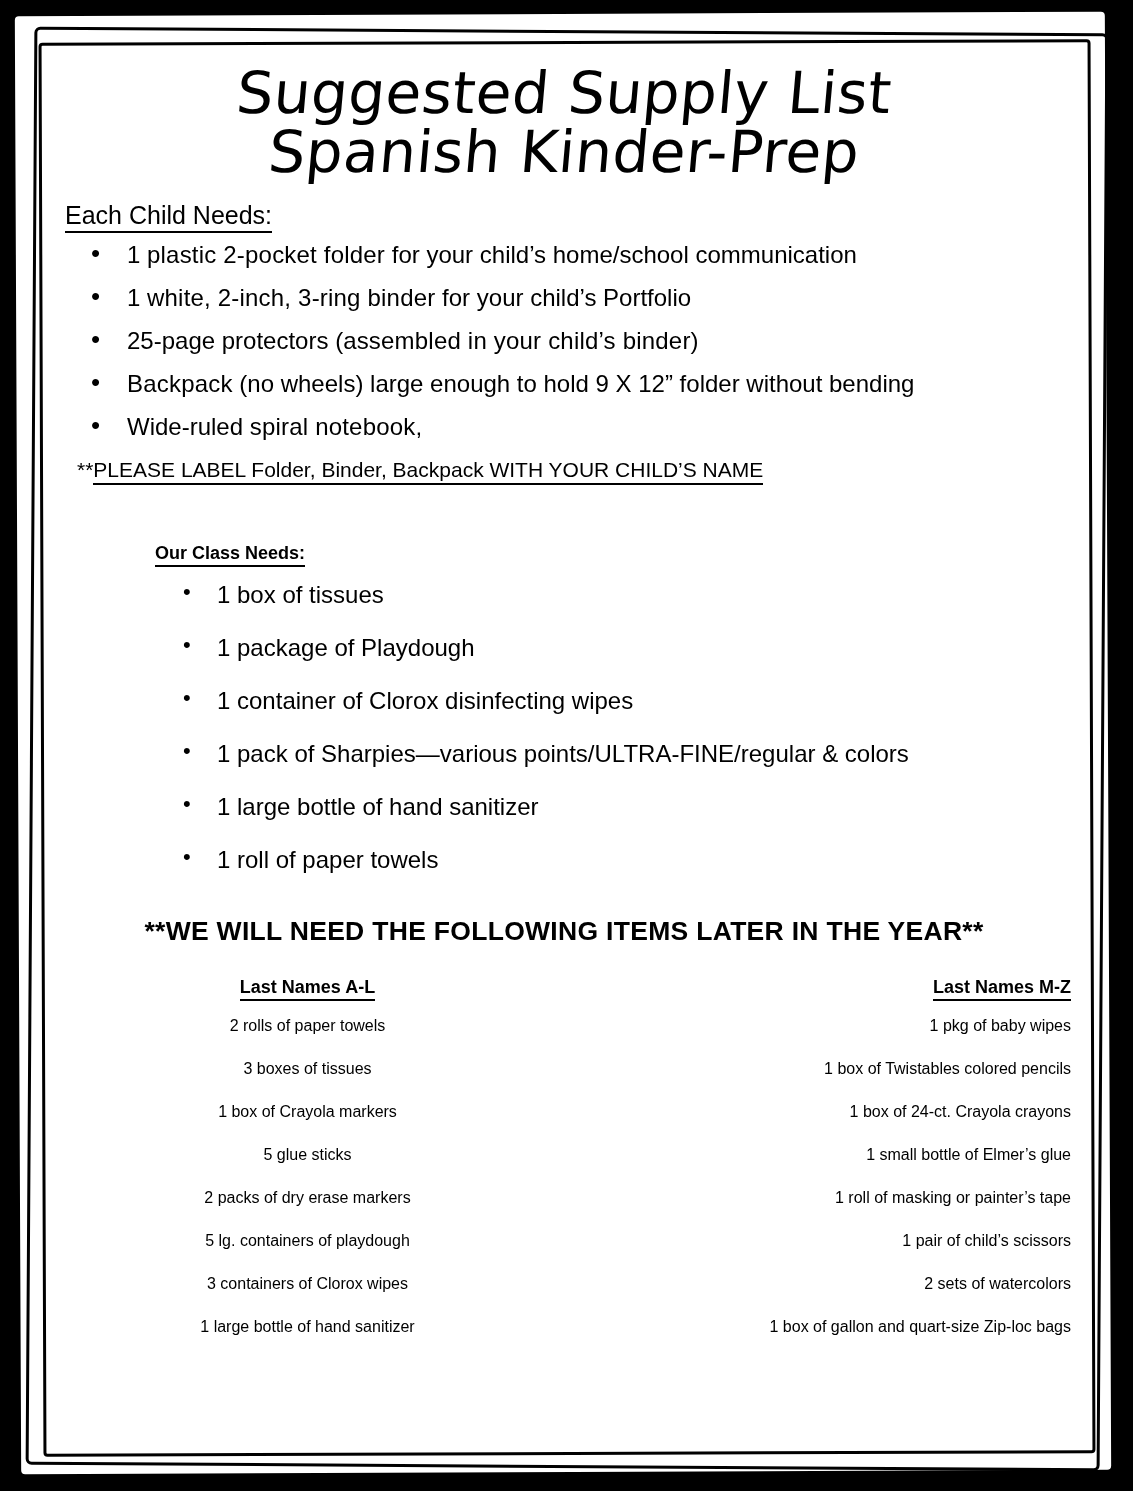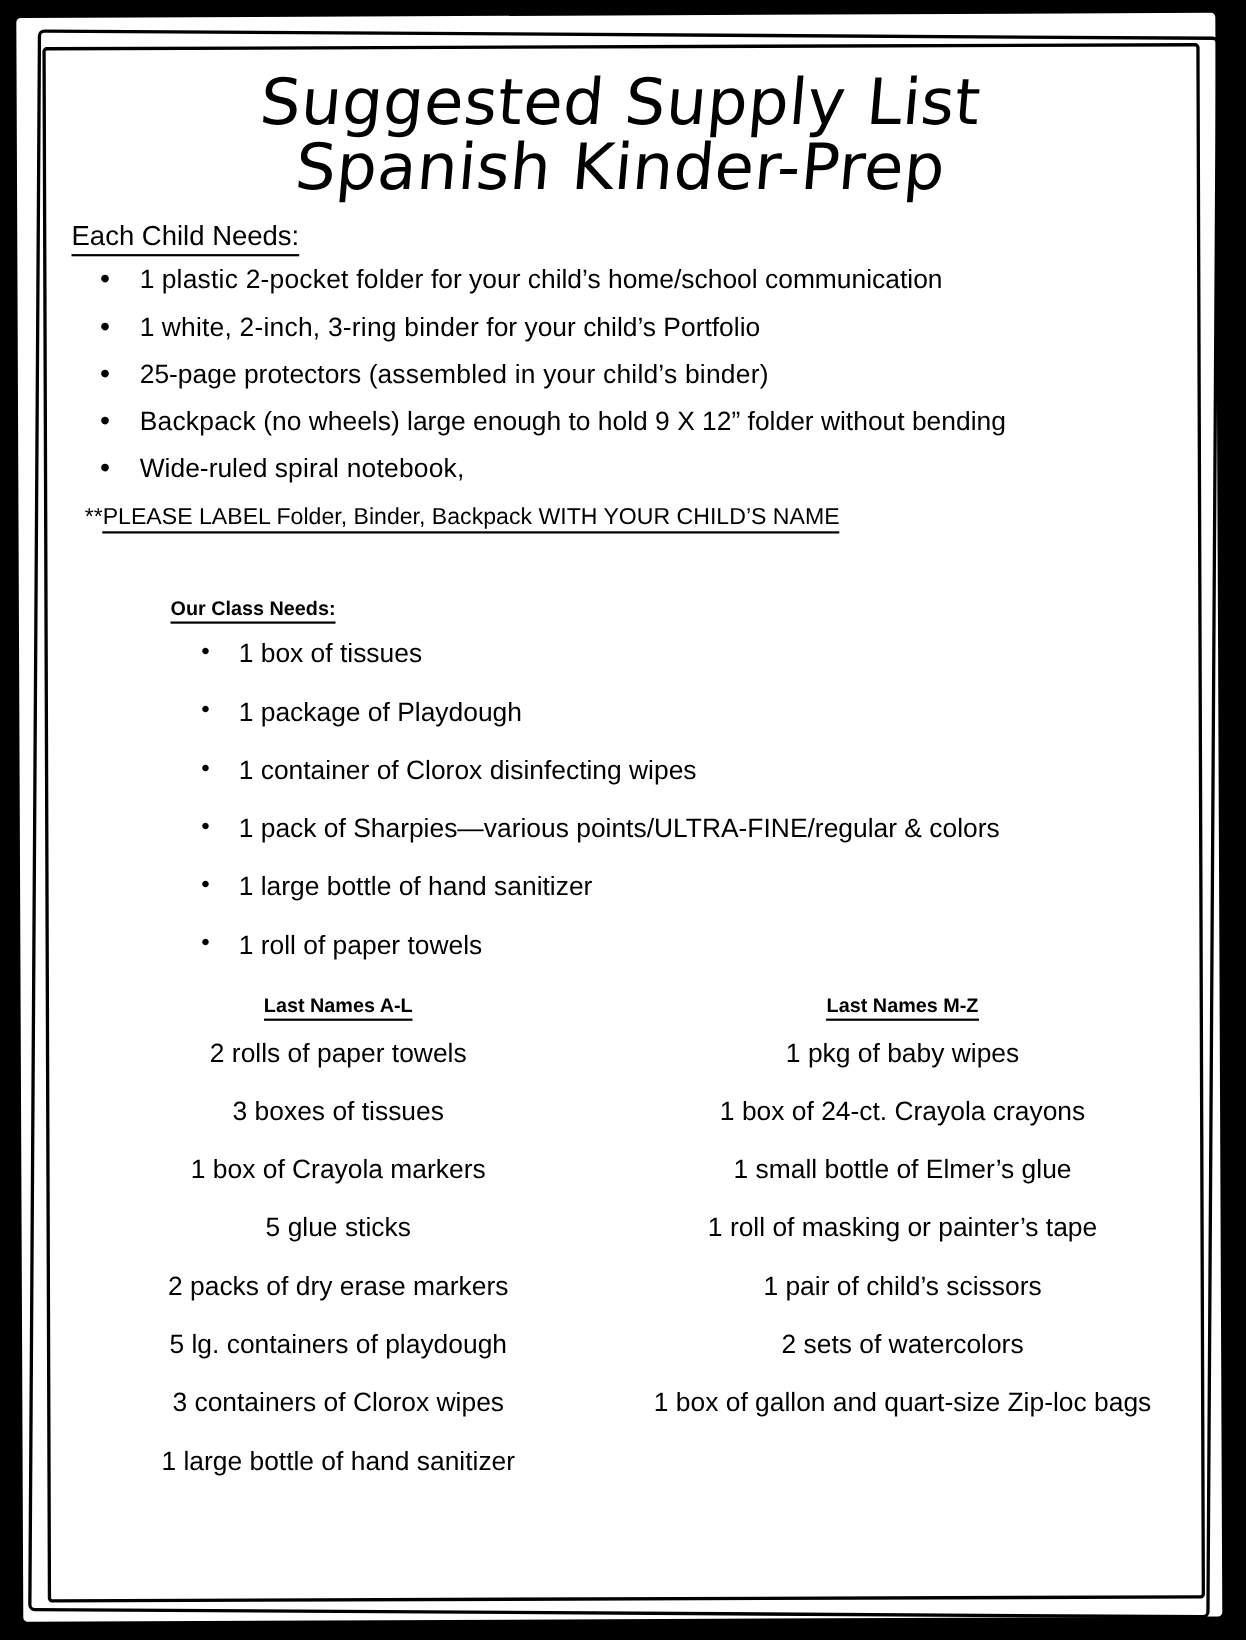--- a/index.html
+++ b/index.html
@@ -174,26 +174,26 @@
   }
   .col-hdr {
     display: inline-block;
     font-size: 18px;
     font-weight: bold;
     border-bottom: 2px solid #000;
     padding-bottom: 1px;
     margin-bottom: 16px;
   }
   .col .row {
-    font-size: 24px;
+    font-size: 16px;
     margin-bottom: 25px;
     white-space: nowrap;
   }
   .col-a { padding-right: 6px; }
-  .col-b { padding-left: 6px; }
+  .col-b { padding-left: 6px; text-align: right; }
 </style>
 </head>
 <body>
 
 <div class="page">
   <div class="frame-outer"></div>
   <div class="frame-line"></div>
   <div class="frame-line2"></div>
 
   <div class="sheet">
@@ -232,36 +232,38 @@
       <ul class="class-list">
         <li><span class="bullet">•</span><span>1 box of tissues</span></li>
         <li><span class="bullet">•</span><span>1 package of Playdough</span></li>
         <li><span class="bullet">•</span><span>1 container of Clorox disinfecting wipes</span></li>
         <li><span class="bullet">•</span><span>1 pack of Sharpies—various points/ULTRA-FINE/regular &amp; colors</span></li>
         <li><span class="bullet">•</span><span>1 large bottle of hand sanitizer</span></li>
         <li><span class="bullet">•</span><span>1 roll of paper towels</span></li>
       </ul>
     </div>
 
+    <div class="banner">**WE WILL NEED THE FOLLOWING ITEMS LATER IN THE YEAR**</div>
 
     <div class="cols">
       <div class="col col-a">
         <div class="col-hdr">Last Names A-L</div>
         <div class="row">2 rolls of paper towels</div>
         <div class="row">3 boxes of tissues</div>
         <div class="row">1 box of Crayola markers</div>
         <div class="row">5 glue sticks</div>
         <div class="row">2 packs of dry erase markers</div>
         <div class="row">5 lg. containers of playdough</div>
         <div class="row">3 containers of Clorox wipes</div>
         <div class="row">1 large bottle of hand sanitizer</div>
       </div>
       <div class="col col-b">
         <div class="col-hdr">Last Names M-Z</div>
         <div class="row">1 pkg of baby wipes</div>
+        <div class="row">1 box of Twistables colored pencils</div>
         <div class="row">1 box of 24-ct. Crayola crayons</div>
         <div class="row">1 small bottle of Elmer’s glue</div>
         <div class="row">1 roll of masking or painter’s tape</div>
         <div class="row">1 pair of child’s scissors</div>
         <div class="row">2 sets of watercolors</div>
         <div class="row">1 box of gallon and quart-size Zip-loc bags</div>
       </div>
     </div>
 
   </div>

